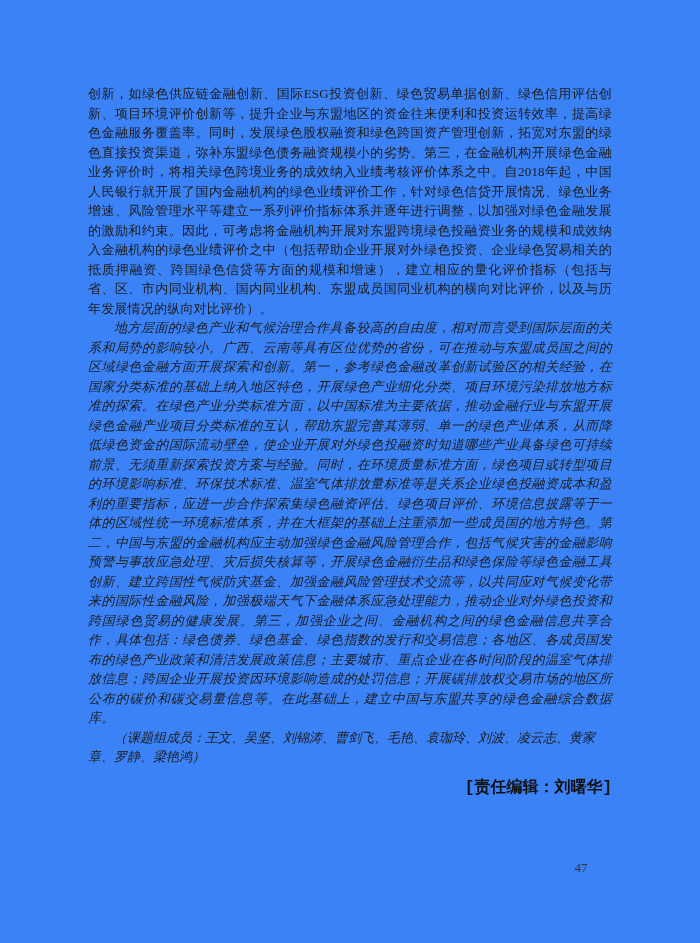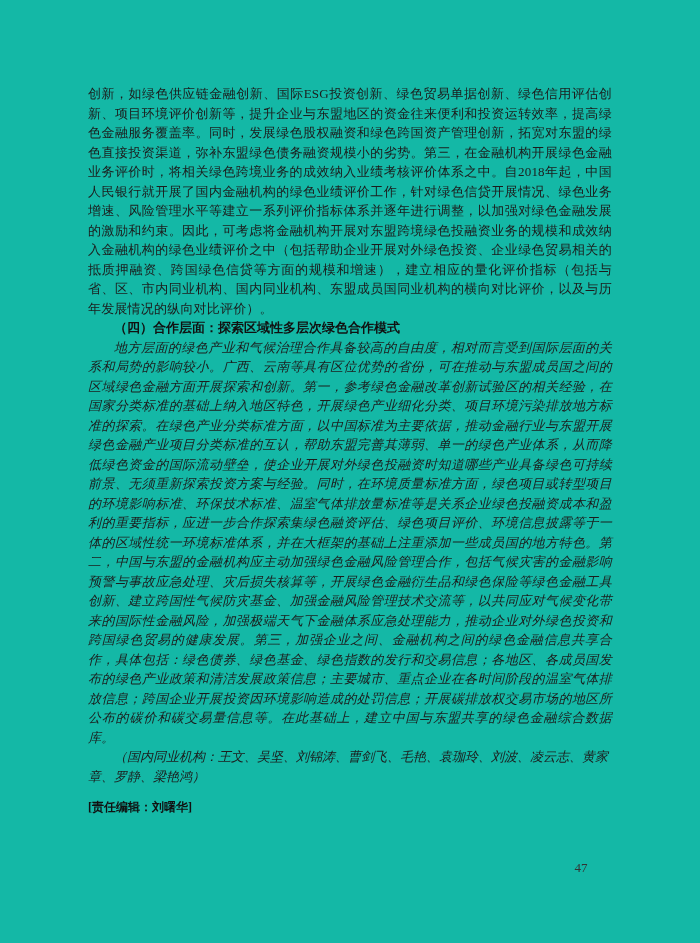--- a/index.html
+++ b/index.html
@@ -13,21 +13,21 @@
     position: relative;
     overflow: hidden;
     font-family: "Liberation Serif", "DejaVu Serif", serif;
     color: #1c1c1c;
   }
   .page {
     position: absolute;
     left: 0; top: 0;
     width: 700px;
     height: 943px;
-    background: #14b8a6;
+    background: #3b82f6;
   }
   .text-block {
     position: absolute;
     left: 88px;
     top: 84px;
     width: 524px;
   }
   .para {
     margin: 0;
     font-size: 13px;
@@ -53,42 +53,42 @@
     margin: 0;
     font-size: 13px;
     line-height: 19.5px;
     text-indent: 2em;
     font-style: italic;
     font-family: "Liberation Serif", "DejaVu Serif", serif;
     word-break: break-all;
   }
   .editor-note {
     margin: 12px 0 0 0;
-    font-size: 12px;
+    font-size: 16px;
     line-height: 19px;
     font-weight: bold;
-    font-family: Liberation Serif, serif;
+    font-family: Liberation Mono, monospace;
+    text-align: right;
     color: #111111;
   }
   .page-number {
     position: absolute;
     left: 566px;
     top: 860px;
     width: 30px;
     text-align: center;
     font-size: 13px;
     color: #333333;
     font-family: "Liberation Serif", "DejaVu Serif", serif;
   }
 </style>
 </head>
 <body>
 
 <div class="page">
   <div class="text-block">
     <p class="para">创新，如绿色供应链金融创新、国际ESG投资创新、绿色贸易单据创新、绿色信用评估创新、项目环境评价创新等，提升企业与东盟地区的资金往来便利和投资运转效率，提高绿色金融服务覆盖率。同时，发展绿色股权融资和绿色跨国资产管理创新，拓宽对东盟的绿色直接投资渠道，弥补东盟绿色债务融资规模小的劣势。第三，在金融机构开展绿色金融业务评价时，将相关绿色跨境业务的成效纳入业绩考核评价体系之中。自2018年起，中国人民银行就开展了国内金融机构的绿色业绩评价工作，针对绿色信贷开展情况、绿色业务增速、风险管理水平等建立一系列评价指标体系并逐年进行调整，以加强对绿色金融发展的激励和约束。因此，可考虑将金融机构开展对东盟跨境绿色投融资业务的规模和成效纳入金融机构的绿色业绩评价之中（包括帮助企业开展对外绿色投资、企业绿色贸易相关的抵质押融资、跨国绿色信贷等方面的规模和增速），建立相应的量化评价指标（包括与省、区、市内同业机构、国内同业机构、东盟成员国同业机构的横向对比评价，以及与历年发展情况的纵向对比评价）。</p>
-    <h3 class="section-heading">（四）合作层面：探索区域性多层次绿色合作模式</h3>
     <p class="para indent">地方层面的绿色产业和气候治理合作具备较高的自由度，相对而言受到国际层面的关系和局势的影响较小。广西、云南等具有区位优势的省份，可在推动与东盟成员国之间的区域绿色金融方面开展探索和创新。第一，参考绿色金融改革创新试验区的相关经验，在国家分类标准的基础上纳入地区特色，开展绿色产业细化分类、项目环境污染排放地方标准的探索。在绿色产业分类标准方面，以中国标准为主要依据，推动金融行业与东盟开展绿色金融产业项目分类标准的互认，帮助东盟完善其薄弱、单一的绿色产业体系，从而降低绿色资金的国际流动壁垒，使企业开展对外绿色投融资时知道哪些产业具备绿色可持续前景、无须重新探索投资方案与经验。同时，在环境质量标准方面，绿色项目或转型项目的环境影响标准、环保技术标准、温室气体排放量标准等是关系企业绿色投融资成本和盈利的重要指标，应进一步合作探索集绿色融资评估、绿色项目评价、环境信息披露等于一体的区域性统一环境标准体系，并在大框架的基础上注重添加一些成员国的地方特色。第二，中国与东盟的金融机构应主动加强绿色金融风险管理合作，包括气候灾害的金融影响预警与事故应急处理、灾后损失核算等，开展绿色金融衍生品和绿色保险等绿色金融工具创新、建立跨国性气候防灾基金、加强金融风险管理技术交流等，以共同应对气候变化带来的国际性金融风险，加强极端天气下金融体系应急处理能力，推动企业对外绿色投资和跨国绿色贸易的健康发展。第三，加强企业之间、金融机构之间的绿色金融信息共享合作，具体包括：绿色债券、绿色基金、绿色指数的发行和交易信息；各地区、各成员国发布的绿色产业政策和清洁发展政策信息；主要城市、重点企业在各时间阶段的温室气体排放信息；跨国企业开展投资因环境影响造成的处罚信息；开展碳排放权交易市场的地区所公布的碳价和碳交易量信息等。在此基础上，建立中国与东盟共享的绿色金融综合数据库。</p>
-    <p class="team-note">（国内同业机构：王文、吴坚、刘锦涛、曹剑飞、毛艳、袁珈玲、刘波、凌云志、黄家章、罗静、梁艳鸿）</p>
+    <p class="team-note">（课题组成员：王文、吴坚、刘锦涛、曹剑飞、毛艳、袁珈玲、刘波、凌云志、黄家章、罗静、梁艳鸿）</p>
     <p class="editor-note">[责任编辑：刘曙华]</p>
   </div>
   <div class="page-number">47</div>
 </div>
 
 </body></html>

